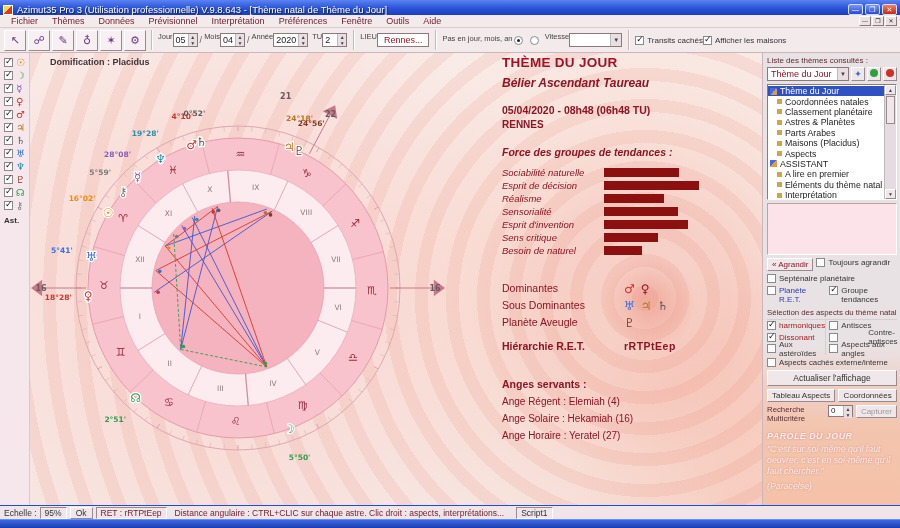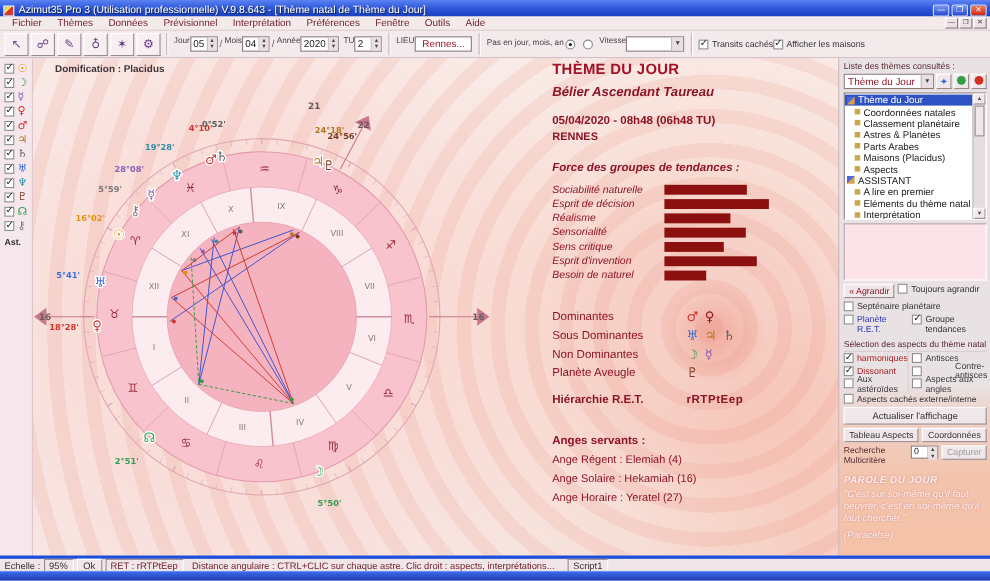--- a/index.html
+++ b/index.html
@@ -105,21 +105,21 @@
 #aspect-grid .ag-item:nth-child(even){border-left:1px solid #d8cdd1;padding-left:3px}
 .wide-btn{display:block;width:100%;margin-top:3px;border:1px solid;border-color:#fff #9a8a8e #9a8a8e #fff;background:#efe7e9;font-size:8.5px;padding:2px 0;text-align:center;color:#333}
 .half-row{display:flex;gap:3px;margin-top:3px}
 .half-row .small-btn{flex:1;text-align:center}
 #parole{margin-top:8px;font-style:italic;color:#fbecf1;text-shadow:0 0 2px rgba(180,80,70,.5)}
 #parole .p-title{font-weight:bold;font-size:9px;letter-spacing:.4px}
 #parole .p-text{font-size:8.8px;line-height:1.3;margin-top:3px}
 #parole .p-author{font-size:8.8px;margin-top:3px}
 
 
-#statusbar{position:absolute;left:0;top:505px;width:900px;height:14px;background:#f0e6e9;border-top:3px solid #1d4ed8;display:flex;align-items:center;font-size:8.5px;color:#333;z-index:4}
+#statusbar{position:absolute;left:0;top:505px;width:900px;height:14px;background:#f0e6e9;border-top:1px solid #1d4ed8;display:flex;align-items:center;font-size:8.5px;color:#333;z-index:4}
 .sb-panel{border:1px solid;border-color:#9a8a8e #fff #fff #9a8a8e;height:12px;line-height:10px;padding:0 4px;margin-left:3px;white-space:nowrap}
 .sb-btn{border:1px solid;border-color:#fff #9a8a8e #9a8a8e #fff;background:#efe7e9;height:12px;line-height:10px;padding:0 5px;margin-left:3px}
 #sb-hint{color:#71232d;margin-left:8px;white-space:nowrap}
 #sb-script{margin-left:12px}
 #taskbar{position:absolute;left:0;top:519px;width:900px;height:9px;background:linear-gradient(180deg,#3c68e8,#1b3cb0);border-top:1px solid #6a90f4;z-index:4}
 </style>
 </head>
 <body>
 
 <div id="titlebar">
@@ -487,44 +487,40 @@
       </div>
       <div class="t-row">
         <span class="t-label">Réalisme</span>
         <span class="t-bar" style="width: 60px;"></span>
       </div>
       <div class="t-row">
         <span class="t-label">Sensorialité</span>
         <span class="t-bar" style="width: 74px;"></span>
       </div>
       <div class="t-row">
+        <span class="t-label">Esprit d'invention</span>
+        <span class="t-bar" style="width: 84px;"></span>
+      </div>
+      <div class="t-row">
         <span class="t-label">Sens critique</span>
         <span class="t-bar" style="width: 54px;"></span>
-      </div>
-      <div class="t-row">
-        <span class="t-label">Esprit d'invention</span>
-        <span class="t-bar" style="width: 84px;"></span>
       </div>
       <div class="t-row">
         <span class="t-label">Besoin de naturel</span>
         <span class="t-bar" style="width: 38px;"></span>
       </div>
     </div>
   <div id="dominances">
       <div class="d-row">
         <span class="d-label">Dominantes</span>
         <span class="d-glyphs"><span style="color: rgb(208, 52, 44);">♂</span><span style="color: rgb(140, 21, 38);">♀</span></span>
       </div>
       <div class="d-row">
         <span class="d-label">Sous Dominantes</span>
         <span class="d-glyphs"><span style="color: rgb(58, 111, 216);">♅</span><span style="color: rgb(184, 118, 30);">♃</span><span style="color: rgb(90, 90, 90);">♄</span></span>
-      </div>
-      <div class="d-row">
-        <span class="d-label">Non Dominantes</span>
-        <span class="d-glyphs"><span style="color: rgb(47, 158, 79);">☽</span><span style="color: rgb(139, 92, 184);">☿</span></span>
       </div>
       <div class="d-row">
         <span class="d-label">Planète Aveugle</span>
         <span class="d-glyphs"><span style="color: rgb(122, 59, 30);">♇</span></span>
       </div>
     </div>
   <div class="ret-row">
     <span class="ret-label">Hiérarchie R.E.T.</span>
     <span class="ret-value">rRTPtEep</span>
   </div>

